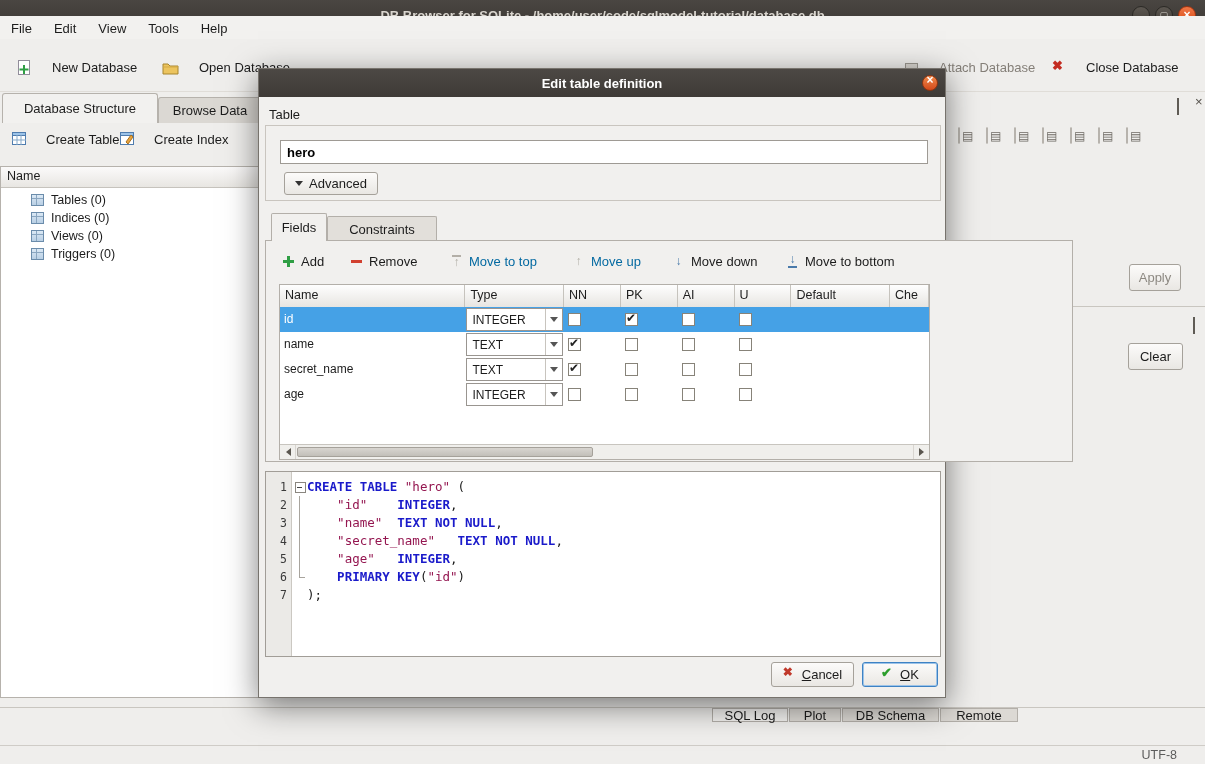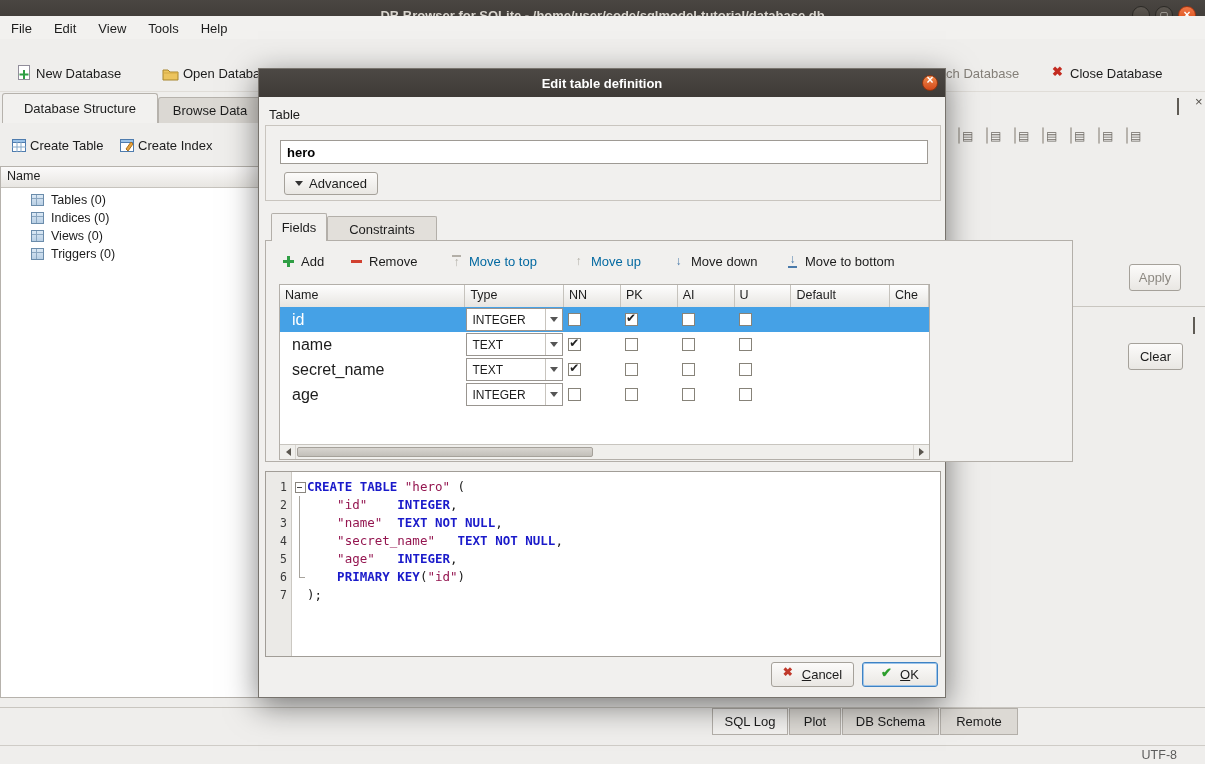--- a/index.html
+++ b/index.html
@@ -15,21 +15,21 @@
   .wbtn::after{position:absolute;left:0;right:0;top:0;bottom:0;display:flex;align-items:center;justify-content:center;color:#d6d2cb;font-size:10px}
   .wbtn.min::after{content:"–"}
   .wbtn.max::after{content:"▢";font-size:9px}
   .wbtn.close{background:linear-gradient(#f07746,#d84a14);border-color:#a33410}
   .wbtn.close::after{content:"×";color:#fff;font-size:12px;font-weight:bold}
 
   
   .menubar{left:0;top:16px;width:1205px;height:23px;display:flex;align-items:flex-end;background:#f2f1ef;}
   .menu-item{padding:3px 11px;cursor:default}
   .toolbar{left:0;top:53px;width:1205px;height:39px;background:#efeeec;border-bottom:1px solid #e0ddd8}
-  .toolbtn{display:flex;align-items:center;gap:4px;height:26px;padding:0 4px;background:none;border:none}
+  .toolbtn{display:flex;align-items:flex-start;gap:20px;height:26px;padding:0 4px;background:none;border:none}
   .toolbtn .lbl{white-space:nowrap}
   .toolbtn.dim .lbl{color:#847f78}
   .xicon{width:14px;height:14px;position:relative}
   .xicon::after{content:"✖";position:absolute;left:0;top:-2px;color:#c32b20;font-size:13px;font-weight:bold}
 
   
   .mtab{height:30px;display:flex;align-items:center;justify-content:center;border:1px solid #b6b2ac;border-bottom:none;border-radius:3px 3px 0 0}
   .mtab.active{background:#f2f1ef;z-index:2}
   .mtab.inactive{background:#dbd8d3;height:26px;z-index:1}
   .dockbtn{width:12px;height:12px;position:relative}
@@ -52,21 +52,21 @@
 
   
   .mini-ico{width:20px;height:20px;border:1px solid #b7b3ad;border-radius:2px;background:linear-gradient(#fafaf9,#e9e7e3);position:relative}
   .mini-ico::after{content:"▤";position:absolute;left:3px;top:1px;font-size:12px;color:#6e6a64}
   .divline{background:#c9c6c0}
   .combo-frag{background:#fff;border:1px solid #a19d97;display:flex;justify-content:flex-end}
   .combo-arrowbox{width:18px;border-left:1px solid #c8c4be;display:flex;align-items:center;justify-content:center}
   .tri-down{width:0;height:0;border:4px solid transparent;border-top:5px solid #555;margin-top:4px}
 
   
-  .btab{height:27px;display:flex;align-items:center;justify-content:center;border:1px solid #b3afa9;font-size:13px}
+  .btab{height:14px;display:flex;align-items:center;justify-content:center;border:1px solid #b3afa9;font-size:13px}
   .btab.active{background:#f3f2f0}
   .btab.inactive{background:#dcd9d4}
   .statusbar{left:0;top:745px;width:1205px;height:19px;background:#efeeec;border-top:1px solid #cfccc7}
   .statusbar .enc{position:absolute;right:28px;top:2px;color:#5c5c5c;font-size:12.5px}
 
   
   .dialog{left:258px;top:68px;width:688px;height:630px;background:#f1f0ee;border:1px solid #77736d;box-shadow:0 8px 30px rgba(0,0,0,.5);z-index:10}
   .dtitle{position:absolute;left:0;top:0;width:100%;height:28px;background:linear-gradient(#4c4844,#3e3a36);display:flex;align-items:center;justify-content:center}
   .dtitle-text{color:#fff;font-weight:bold;font-size:13px}
   .dlg-close{position:absolute;right:7px;top:6px;width:16px;height:16px;border-radius:50%;background:linear-gradient(#ef8a4b,#d4491a);border:1px solid #8f3410}
@@ -100,21 +100,21 @@
 
   
   .grid{position:absolute;left:13px;top:43px;width:651px;height:176px;border:1px solid #b3afa9;background:#fff;overflow:hidden}
   .gh{position:absolute;left:0;top:0;width:100%;height:22px;display:flex}
   .hc{height:22px;border-right:1px solid #c6c3bd;background:linear-gradient(#fefefe,#e7e5e1);font-size:12.5px;padding:3px 0 0 5px;overflow:hidden;white-space:nowrap}
   .w0{width:186px}.w1{width:99px}.w2{width:57px}.w3{width:57px}.w4{width:57px}.w5{width:57px}.w6{width:99px}.w7{width:39px}
   .grows{position:absolute;left:0;top:22px;width:100%}
   .grid-row{display:flex;height:25px}
   .grid-row.selected{background:#45a1e6}
   .cell{overflow:hidden}
-  .cell.name{padding-left:12px;line-height:25px;font-size:16px}
+  .cell.name{padding-left:4px;line-height:25px;font-size:12px}
   .grid-row.selected .cell.name{color:#fff}
   .combo{position:relative;background:#fff;border:1px solid #999590;height:23px;margin:1px;display:flex;align-items:center;width:97px}
   .combo-text{padding-left:5px;font-size:12px}
   .combo-ar{position:absolute;right:0;top:0;width:17px;height:100%;border-left:1px solid #c8c4be;display:flex;align-items:center;justify-content:center}
   .cb-wrap{padding:6px 0 0 4px}
   .cb{display:inline-block;width:13px;height:13px;background:#fff;border:1px solid #878379;position:relative}
   .cb[data-checked="true"]::after{content:"✔";position:absolute;left:0px;top:-3px;font-size:12px;color:#222}
   .hscroll{position:absolute;left:0;bottom:0;width:100%;height:15px;background:#f0efec;border-top:1px solid #c8c5bf}
   .sarrow{position:absolute;top:0;width:16px;height:14px;display:flex;align-items:center;justify-content:center}
   .sarrow.left{left:0;border-right:1px solid #d8d5d0}

